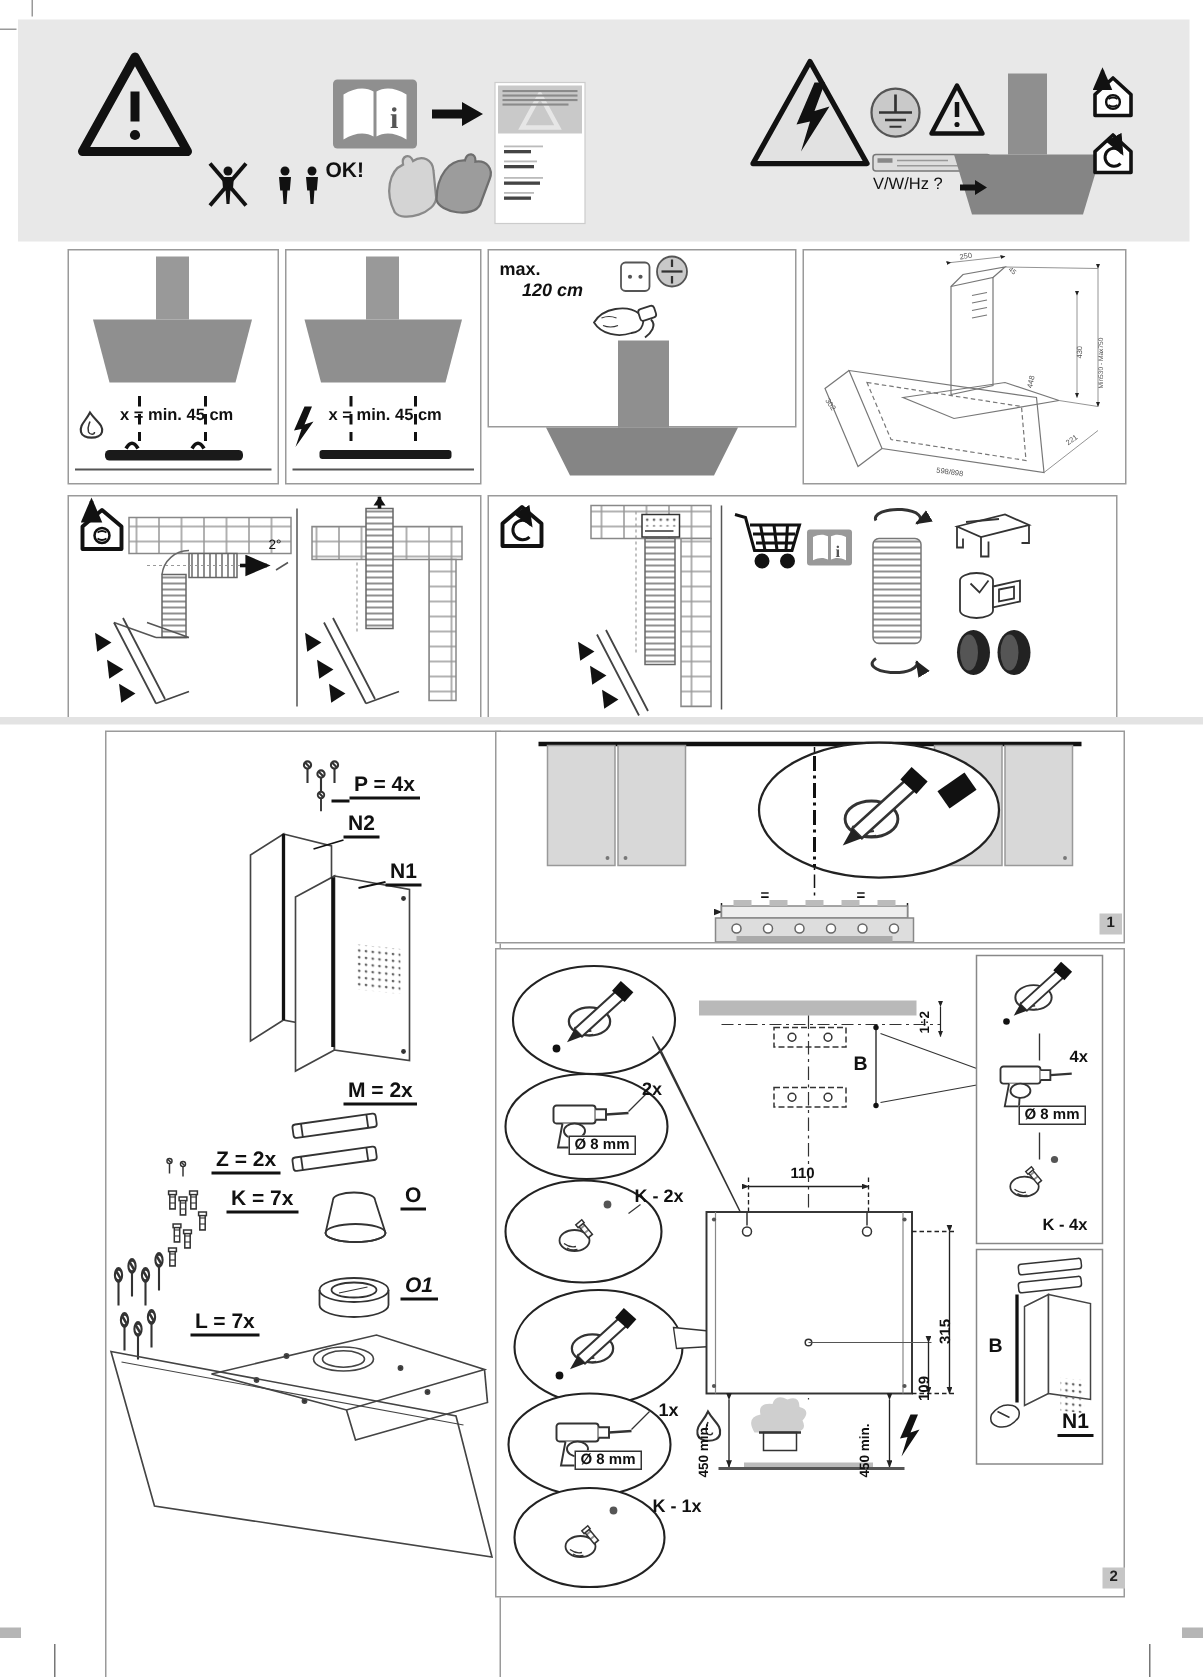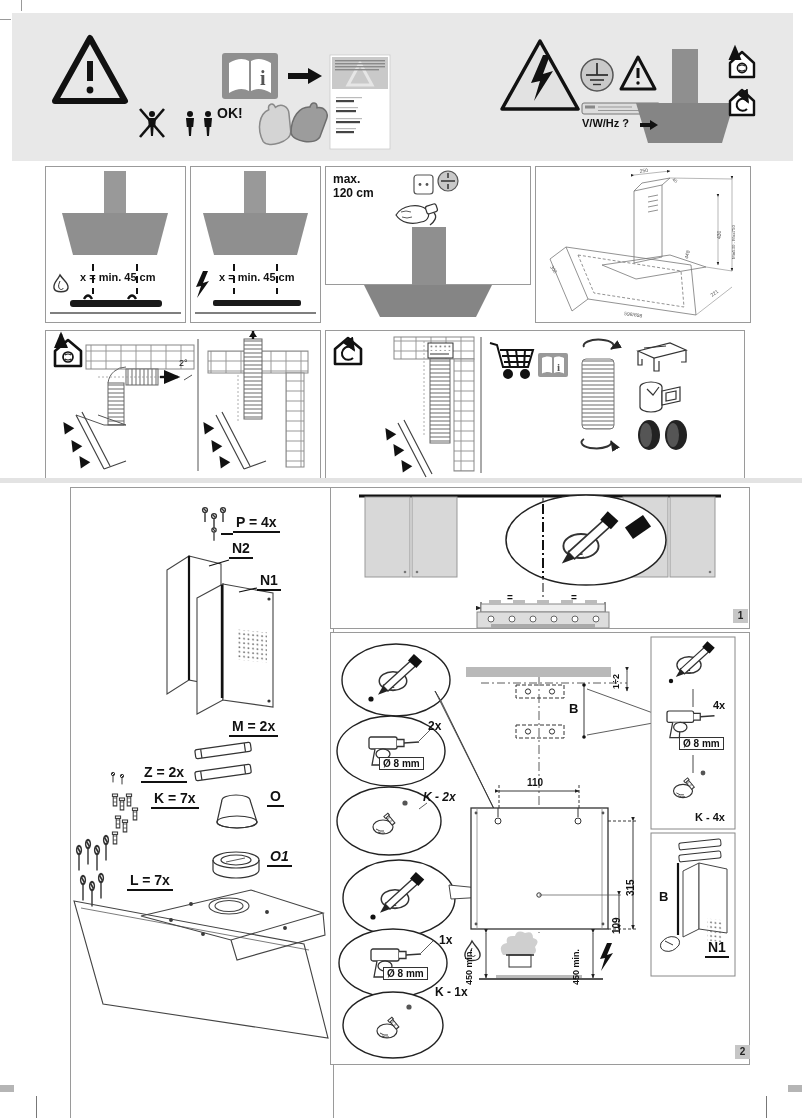--- a/index.html
+++ b/index.html
@@ -183,21 +183,21 @@
         <path d="M12,17 q3,-2 6,0 M12,21 q3,2 6,0" stroke="#111" stroke-width="1.2" fill="none"></path>
         <line x1="8" y1="10" x2="8" y2="-2" stroke="#111" stroke-width="2.2" marker-end="url(#arr)"></line>
       </g>
 
       <g transform="translate(715,74)">
         <path d="M3,14 L15,3 L27,14 V28 H3 Z" fill="#fff" stroke="#111" stroke-width="2.4" stroke-linejoin="round"></path>
         <path d="M20,22 A6,6 0 1 1 21,15" fill="none" stroke="#111" stroke-width="2" marker-end="url(#arr)"></path>
       </g>
     </svg>
     <span class="lbl f14" style="left:205px;top:92px;">OK!</span>
-    <span class="lbl f11" style="left:570px;top:104px;font-weight:bold;">V/W/Hz ?</span>
+    <span class="lbl f11" style="left:570px;top:104px;font-weight:normal;">V/W/Hz ?</span>
     <svg width="20" height="12" style="position:absolute;left:628px;top:106px;">
       <polygon points="0,4 10,4 10,1 18,6 10,11 10,8 0,8" fill="#111"></polygon>
     </svg>
   </div>
 
   <div class="panel" style="left:45px;top:166px;width:141px;height:157px;">
     <svg width="139" height="155" viewBox="0 0 139 155">
       <rect x="58" y="4" width="22" height="42" fill="#999"></rect>
       <polygon points="16,46 122,46 111,88 27,88" fill="#8f8f8f"></polygon>
       <g stroke="#111" stroke-width="2">
@@ -246,21 +246,21 @@
       <g>
         <path d="M70,48 C76,38 92,36 100,42 C105,46 103,54 95,55 C86,58 75,56 70,48 Z" fill="#fff" stroke="#333" stroke-width="1.2"></path>
         <path d="M75,45 q5,-2 10,0 M76,50 q5,2 10,0" stroke="#333" stroke-width="0.8" fill="none"></path>
         <rect x="100" y="38" width="11" height="8" rx="2" transform="rotate(-18 105 42)" fill="#fff" stroke="#333" stroke-width="1.2"></rect>
         <path d="M108,46 C112,50 108,55 104,58" fill="none" stroke="#333" stroke-width="1.3"></path>
       </g>
       <rect x="86" y="60" width="34" height="58" fill="#8f8f8f"></rect>
       <polygon points="38,118 166,118 150,150 54,150" fill="#858585"></polygon>
     </svg>
     <span class="lbl f12" style="left:7px;top:5px;">max.</span>
-    <span class="lbl f12" style="left:7px;top:19px;">120 cm</span>
+    <span class="lbl f12" style="left:22px;top:19px;font-style:italic;">120 cm</span>
   </div>
 
   <div class="panel" style="left:535px;top:166px;width:216px;height:157px;">
     <svg width="214" height="155" viewBox="0 0 214 155">
       <g fill="none" stroke="#777" stroke-width="0.8">
         <path d="M98,24 L126,18 L126,90 L98,96 Z"></path>
         <path d="M98,24 L106,16 L134,11 L126,18"></path>
         <line x1="112" y1="30" x2="122" y2="28"></line>
           <line x1="112" y1="35" x2="122" y2="33"></line>
         <line x1="112" y1="40" x2="122" y2="38"></line>
@@ -686,24 +686,24 @@
           <polygon points="368,230 396,236 396,300 368,296"></polygon>
           <rect x="376" y="246" width="16" height="22" fill="url(#dots)" stroke="none" transform="skewY(6)"></rect>
           <line x1="347" y1="230" x2="347" y2="302" stroke="#111" stroke-width="2.2"></line>
         </g>
         <path d="M330,310 q6,-8 14,-6 q6,2 4,8 q-6,8 -14,6 q-6,-2 -4,-8 Z M334,308 l8,4" fill="#fff" stroke="#333" stroke-width="1"></path>
       </g>
     </svg>
 
     <span class="lbl f12" style="left:97px;top:86px;">2x</span>
     <span class="dimbox" style="left:48px;top:124px;">Ø 8 mm</span>
-    <span class="lbl f12" style="left:92px;top:157px;font-style:italic;">K - 2x</span>
+    <span class="lbl f12" style="left:92px;top:157px;">K - 2x</span>
     <span class="lbl f12" style="left:108px;top:300px;">1x</span>
     <span class="dimbox" style="left:52px;top:334px;">Ø 8 mm</span>
-    <span class="lbl f12" style="left:104px;top:352px;">K - 1x</span>
+    <span class="lbl f12" style="left:104px;top:364px;">K - 1x</span>
 
     <span class="lbl f9 rotv" style="left:290px;top:46px;font-weight:bold;">1÷2</span>
     <span class="lbl" style="left:238px;top:68px;font-size:13px;">B</span>
     <span class="lbl f10" style="left:196px;top:144px;">110</span>
     <span class="lbl f10 rotv" style="left:305px;top:252px;">315</span>
     <span class="lbl f10 rotv" style="left:291px;top:290px;">109</span>
     <span class="lbl f9 rotv" style="left:143px;top:342px;">450 min.</span>
     <span class="lbl f9 rotv" style="left:250px;top:342px;">450 min.</span>
 
     <span class="lbl f11" style="left:382px;top:66px;">4x</span>

